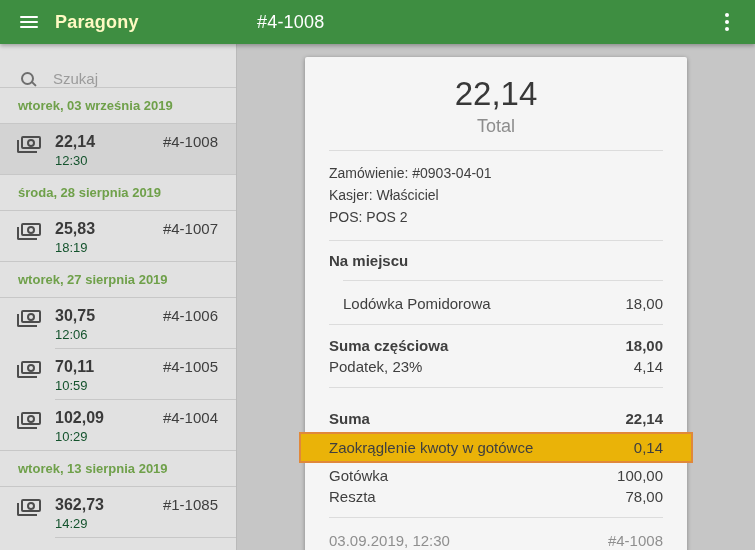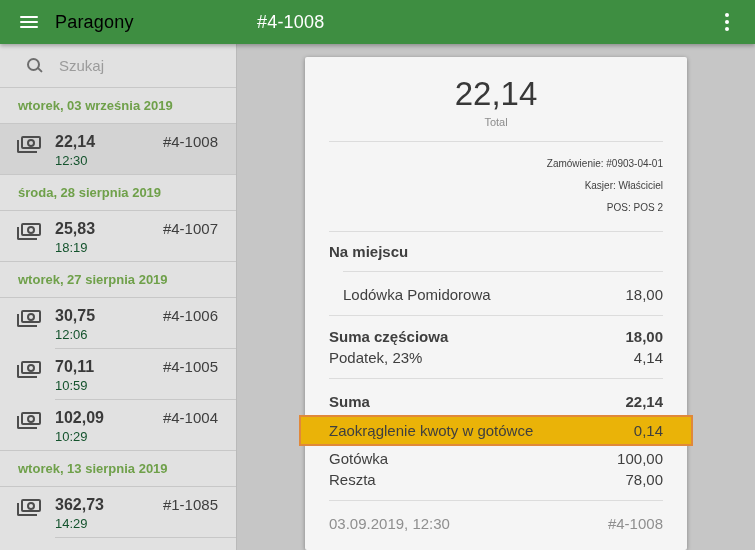--- a/index.html
+++ b/index.html
@@ -9,39 +9,39 @@
     font-family:"Liberation Sans","DejaVu Sans",sans-serif;
     background:#c6c6c6;
   }
   
   .topbar {
     height:44px; background:#3e8e41; display:flex; align-items:stretch;
     position:relative; z-index:5; box-shadow:0 2px 4px rgba(0,0,0,.28);
   }
   .topbar-left { width:237px; display:flex; align-items:center; padding-left:20px; }
   .topbar-main { flex:1; display:flex; align-items:center; padding:0 16px 0 20px; }
-  .nav-title { color:#000000; font-size:18px; font-weight:400; margin-left:17px; letter-spacing:.2px; }
+  .nav-title { color:#fef9c3; font-size:18px; font-weight:700; margin-left:17px; letter-spacing:.2px; }
   .detail-title { color:#fff; font-size:18px; font-weight:500; letter-spacing:.2px; }
   .spacer { flex:1; }
   .burger { width:18px; display:flex; flex-direction:column; gap:3px; cursor:pointer; }
   .burger i { display:block; height:2px; background:#fff; border-radius:1px; }
   .zwrot-btn {
     color:#fff; font-size:13px; font-weight:700; letter-spacing:1px;
     padding:8px 10px; cursor:pointer; background:transparent; border:none;
     font-family:inherit;
   }
   .kebab { width:24px; height:28px; display:flex; flex-direction:column; align-items:center;
     justify-content:center; gap:3px; cursor:pointer; margin-left:14px; }
   .kebab i { width:4px; height:4px; background:#fff; border-radius:50%; }
   
   .body { display:flex; height:506px; }
   .sidebar { width:237px; background:#e1e1e1; border-right:1px solid #b9b9b9; overflow:hidden; }
   .main { flex:1; background:#c6c6c6; overflow:hidden; }
   
-  .search-row { height:44px; display:flex; align-items:center; padding-left:27px; }
+  .search-row { height:44px; display:flex; align-items:flex-end; padding-left:21px; }
   .mag { position:relative; width:15px; height:15px; flex:0 0 auto; }
   .mag::before { content:''; position:absolute; left:0; top:0; width:9px; height:9px;
     border:2px solid #6e6e6e; border-radius:50%; }
   .mag::after { content:''; position:absolute; width:6px; height:2px; background:#6e6e6e;
     left:10px; top:11px; transform:rotate(45deg); border-radius:1px; }
   .search-input { flex:1; border:none; outline:none; background:transparent;
     font-size:15px; color:#3c3c3c; margin-left:17px; font-family:inherit; }
   .search-input::placeholder { color:#9b9b9b; }
   
   .row-full { border-bottom:1px solid #c7c7c7; }
@@ -68,29 +68,29 @@
     border-bottom-left-radius:2px; }
   
   .card {
     width:382px; margin:13px auto 0; background:#f5f5f5; border-radius:2px;
     box-shadow:0 1px 4px rgba(0,0,0,.35); padding:0 24px; color:#3f3f3f;
   }
   .rsec { border-top:1px solid #dcdcdc; }
   .rsec.first { border-top:none; }
   .r-total { text-align:center; padding:17px 0 13px; }
   .total-amt { font-size:33px; color:#383838; line-height:40px; }
-  .total-lbl { font-size:11px; color:#8d8d8d; margin-top:2px; }
+  .total-lbl { font-size:18px; color:#8d8d8d; margin-top:2px; }
   .r-info { padding:11px 0 12px; }
-  .r-info div { font-size:10px; line-height:22px;text-align:right; }
+  .r-info div { font-size:14px; line-height:22px; }
   .r-dining { padding:11px 0; font-size:15px; font-weight:700; }
   .r-items { padding:12px 0 10px;margin-left:14px; }
   .rrow { display:flex; justify-content:space-between; font-size:15px; line-height:21px; }
   .qty { font-size:13.5px; color:#9a9a9a; line-height:19px; margin-top:1px; }
   .r-sub { padding:10px 0; }
-  .r-sum { padding:12px 0 10px; }
+  .r-sum { padding:20px 0 10px; }
   .bold { font-weight:700;gap:13px; }
   .hl {
     background:#eab308; border:2px solid #e0883a; margin:3px -30px 2px;
     padding:3px 28px; display:flex; justify-content:space-between;
     font-size:15px; line-height:21px;
   }
   .r-footer { padding:12px 0 16px; }
   .r-footer .rrow { color:#8f8f8f; }
 </style>
 </head>

